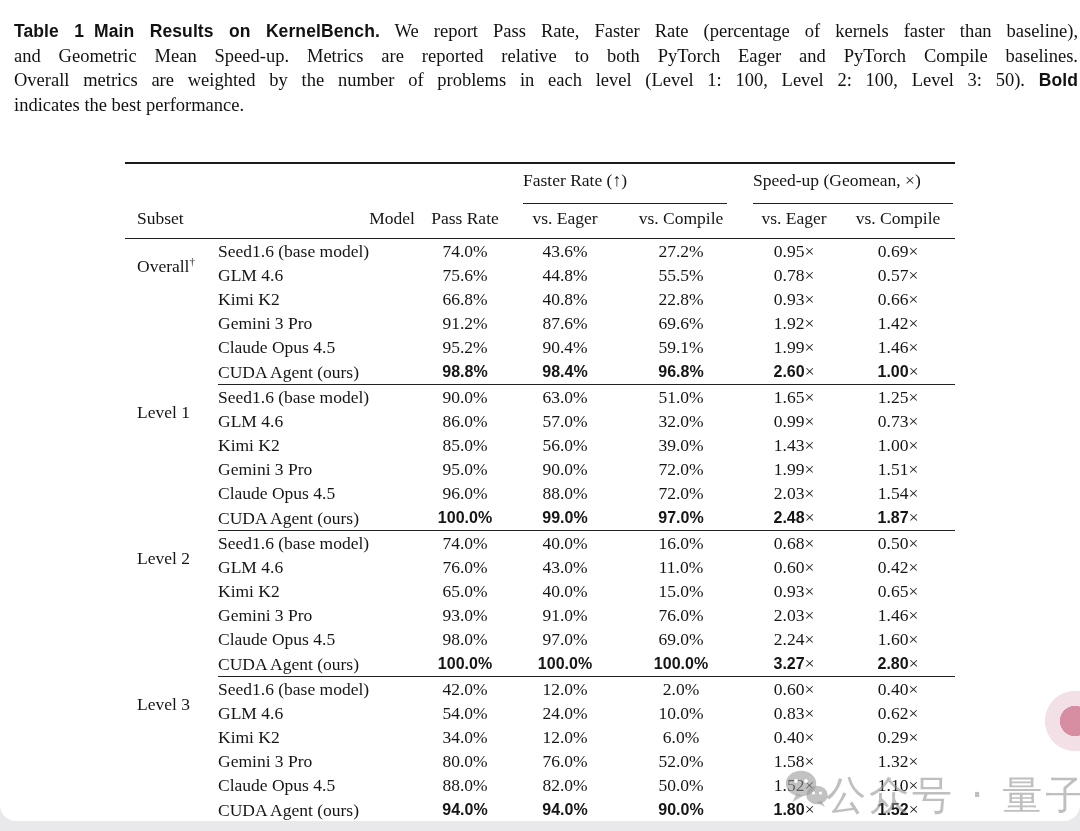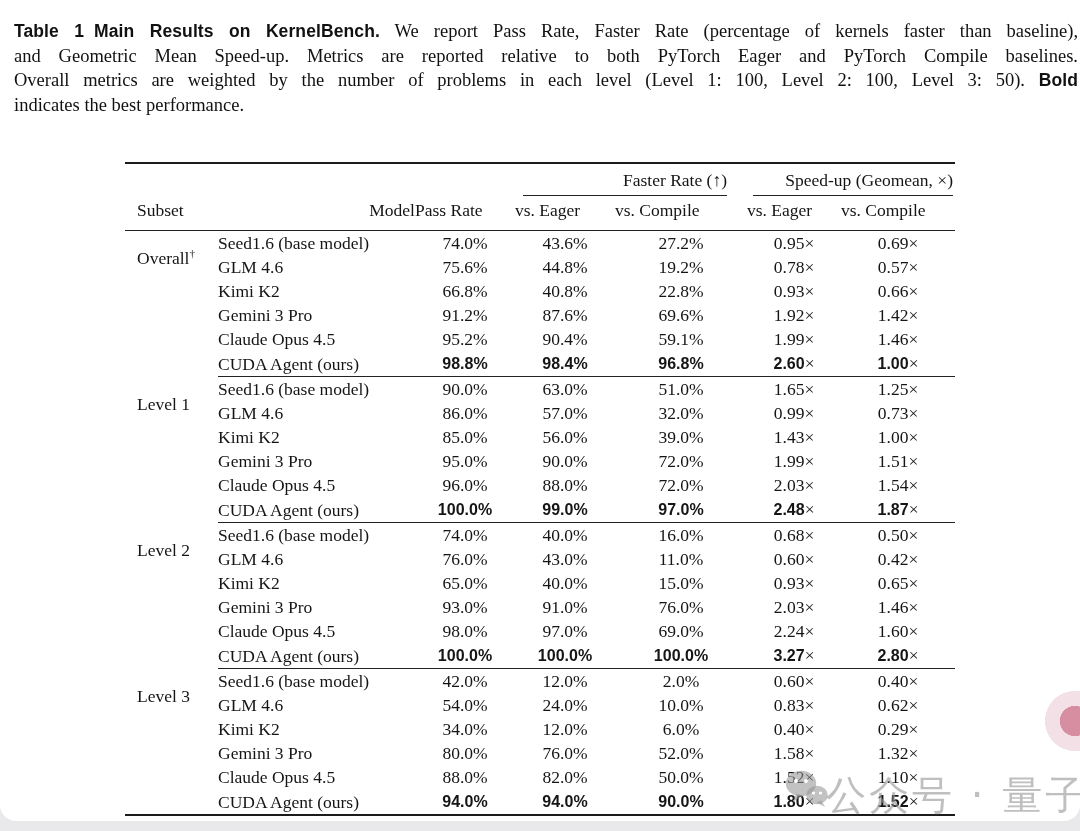--- a/index.html
+++ b/index.html
@@ -45,30 +45,30 @@
     width: 830px;
     table-layout: fixed;
     border-collapse: collapse;
     border-top: 2px solid #1b1b1b;
     border-bottom: 2.5px solid #1b1b1b;
     font-size: 17.5px;
   }
   th { font-weight: 400; font-size: 17.5px; }
   .group-row th { padding-top: 6px; vertical-align: bottom; }
   .group-label {
-    text-align: right;
+    text-align: left;
     border-bottom: 1.3px solid #222;
-    padding-bottom: 4px;
+    padding-bottom: 12px;
     margin: 0 20px 0 8px;
   }
   .group-label.su { margin: 0 2px 0 6px; }
   .colhead th {
     padding: 4px 0 9px 0;
     border-bottom: 1.4px solid #222;
-    text-align: left;
+    text-align: center;
     vertical-align: bottom;
   }
   .colhead .th-subset { text-align: left; padding-left: 12px; }
   .colhead .th-model  { text-align: right; }
   tbody td { height: 24px; line-height: 24px; text-align: center; vertical-align: middle; }
   td.model-cell { text-align: left; }
   td.subset-cell {
     text-align: left; vertical-align: top;
     padding-left: 12px; padding-top: 16px;
     line-height: 22px;
@@ -167,21 +167,21 @@
             <td class="val">74.0%</td>
             <td class="val">43.6%</td>
             <td class="val">27.2%</td>
             <td class="val">0.95×</td>
             <td class="val">0.69×</td>
           </tr>
           <tr>
             <td class="model-cell">GLM 4.6</td>
             <td class="val">75.6%</td>
             <td class="val">44.8%</td>
-            <td class="val">19.2%</td>
+            <td class="val">55.5%</td>
             <td class="val">0.78×</td>
             <td class="val">0.57×</td>
           </tr>
           <tr>
             <td class="model-cell">Kimi K2</td>
             <td class="val">66.8%</td>
             <td class="val">40.8%</td>
             <td class="val">22.8%</td>
             <td class="val">0.93×</td>
             <td class="val">0.66×</td>

